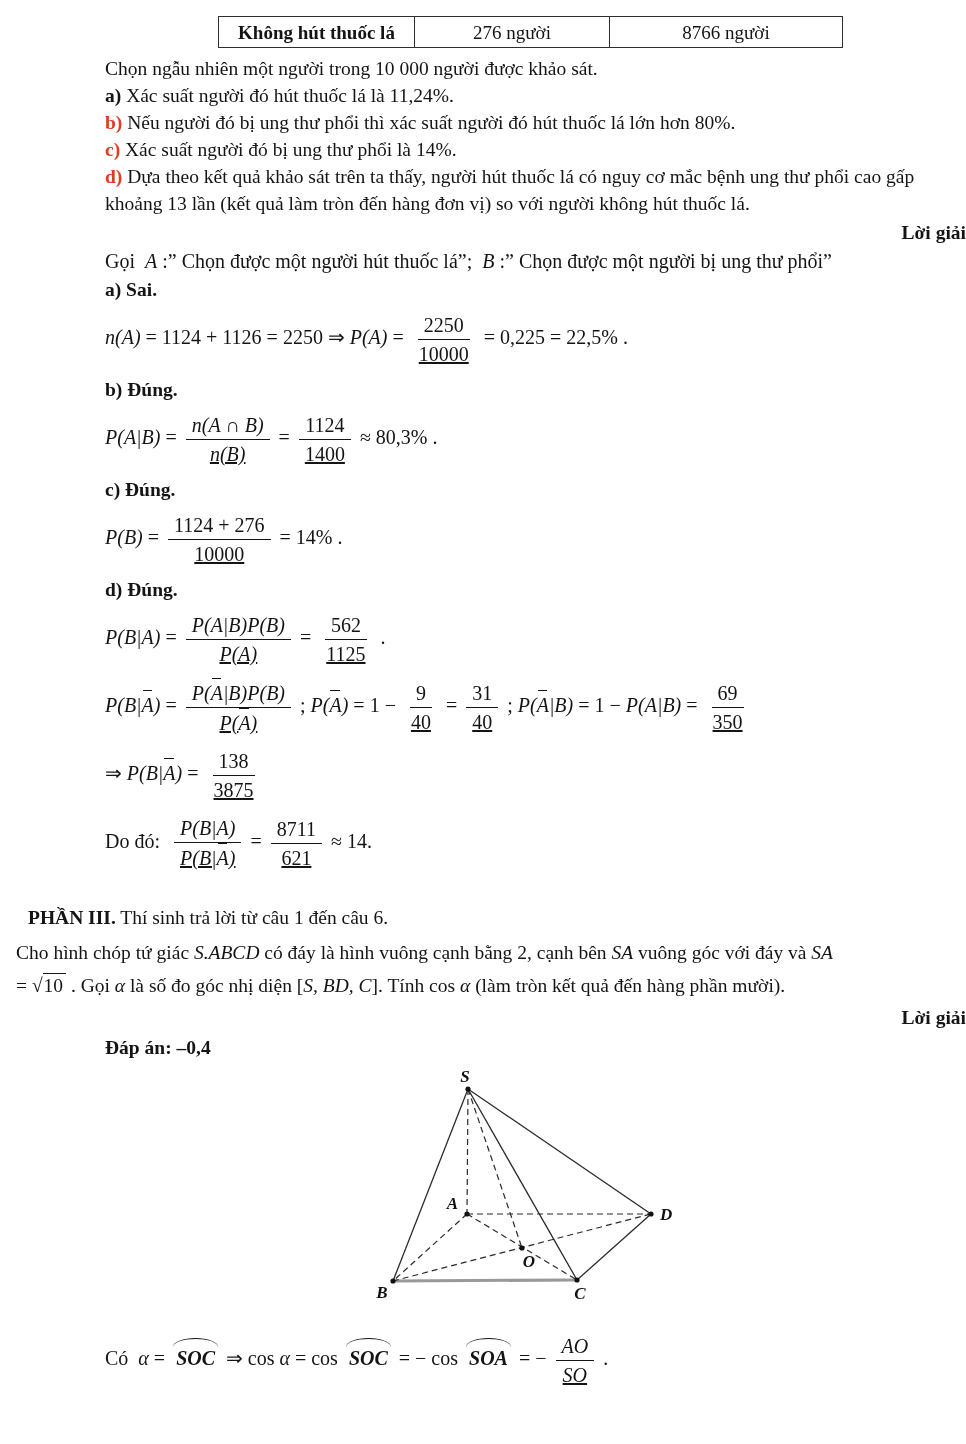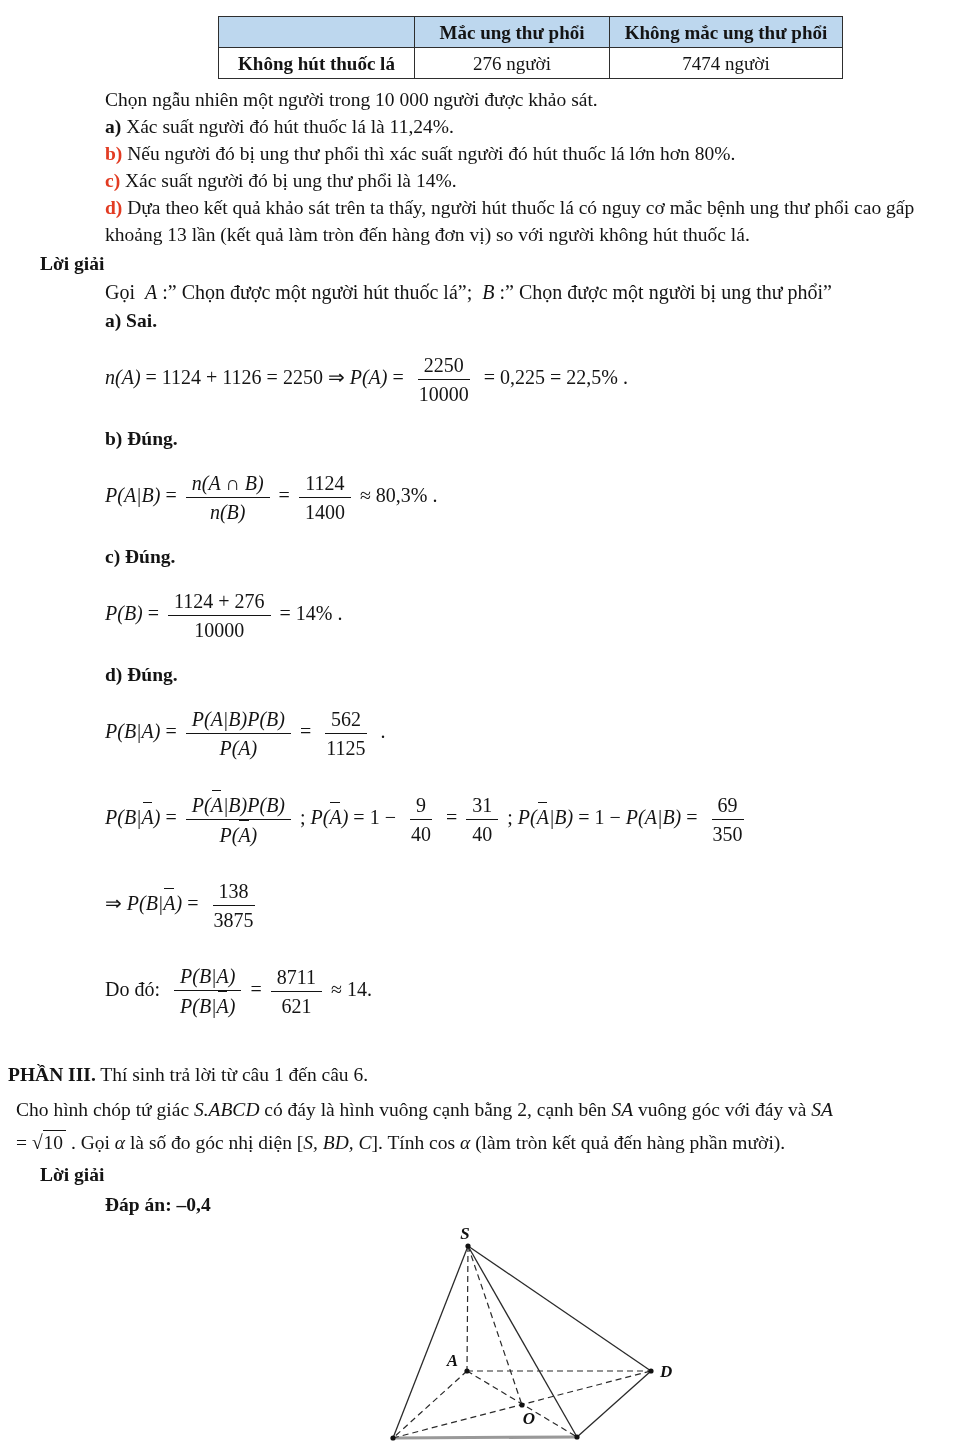--- a/index.html
+++ b/index.html
@@ -19,77 +19,72 @@
     padding:0 8px; font-size:19px;
   }
   table.survey tr.head td { background:#bdd7ee; font-weight:bold; }
   td.c1 { width:196px; } td.c2 { width:195px; } td.c3 { width:233px; }
   td.rowlab { font-weight:bold; }
 
   
   .para { margin:0 30px 0 105px; }
   .intro { margin-top:7px; }
   .pitem .lab { font-weight:bold; }
-  .center-head { text-align:left; font-weight:bold; margin:2px 0 0 0;padding-left:40px; }
+  .center-head { text-align:right; font-weight:bold; margin:2px 0 0 0; }
   .part-label { font-weight:bold; margin:2px 30px 0 105px; }
   .bold { font-weight:bold; }
 
   
   .fline {
     margin:6px 30px 6px 105px; font-size:20px; line-height:26px;
     white-space:pre-wrap;
   }
   .t-m  { font-style:italic; white-space:pre-wrap; }
   .t-up { font-style:normal; white-space:pre-wrap; }
   .frac {
     display:inline-flex; flex-direction:column; align-items:center;
-    vertical-align:middle; margin:12px 4px; text-align:center;
+    vertical-align:middle; margin:3px 4px; text-align:center;
   }
   .frac .num { display:block; padding:0 6px 1px; border-bottom:1.5px solid #141414; }
-  .frac .den { display:block; padding:1px 6px 0; }
+  .frac .den { display:block; padding:1px 6px 0;text-decoration:underline; }
   .bar { position:relative; display:inline-block; font-style:italic; padding-top:1px; }
   .bar::before { content:""; position:absolute; left:1px; right:2px; top:-1px; border-top:1.4px solid #141414; }
   .arc { position:relative; display:inline-block; font-style:italic; margin:20px 4px 0 4px; padding:2px 2px 0;font-weight:bold; }
   .arc::before {
     content:""; position:absolute; left:-1px; right:-1px; top:-5px; height:8px;
     border-top:1.6px solid #141414;
     border-radius:50% 50% 0 0 / 100% 100% 0 0;
   }
   .sqrt { display:inline-block; white-space:nowrap; }
   .sqrt .sym { font-style:normal; }
   .sqrt .rad { border-top:1.5px solid #141414; padding:1px 3px 0 1px; font-style:normal; }
 
   
-  .phan { margin:30px 30px 0 8px; }
+  .phan { margin:30px 30px 0 28px; }
   .q-row { display:flex; margin:5px 16px 0 16px; }
   .q-label { flex:none; width:99px; font-weight:bold; }
   .q-body { width:830px; line-height:33px;font-family:Liberation Serif, serif; }
 
   .dap-an { font-weight:bold; margin:3px 30px 0 105px; }
 
   
   .diagram-wrap { margin:8px 0 0 372px; }
   .diagram-wrap svg { display:block; }
   .vlabel { font-family:"Liberation Serif", serif; font-style:italic; font-weight:bold; font-size:17px; fill:#111; }
 </style>
 </head>
 <body>
 
 <div class="table-wrap">
   <table class="survey">
     <tbody>
-        <tr class="head">
-      <td class="c1"></td>
-      <td class="c2">Mắc ung thư phổi</td>
-      <td class="c3">Không mắc ung thư phổi</td>
-    </tr>
     <tr>
       <td class="c1 rowlab">Không hút thuốc lá</td>
       <td class="c2">276 người</td>
-      <td class="c3">7474 người</td>
+      <td class="c3">8766 người</td>
     </tr>
   </tbody>
     </table>
 </div>
 
 <div class="para intro">Chọn ngẫu nhiên một người trong 10 000 người được khảo sát.</div>
 
 <div class="para pitem">
   <span class="lab" style="color: rgb(20, 20, 20);">a)</span><span> Xác suất người đó hút thuốc lá là 11,24%.</span>
 </div>

